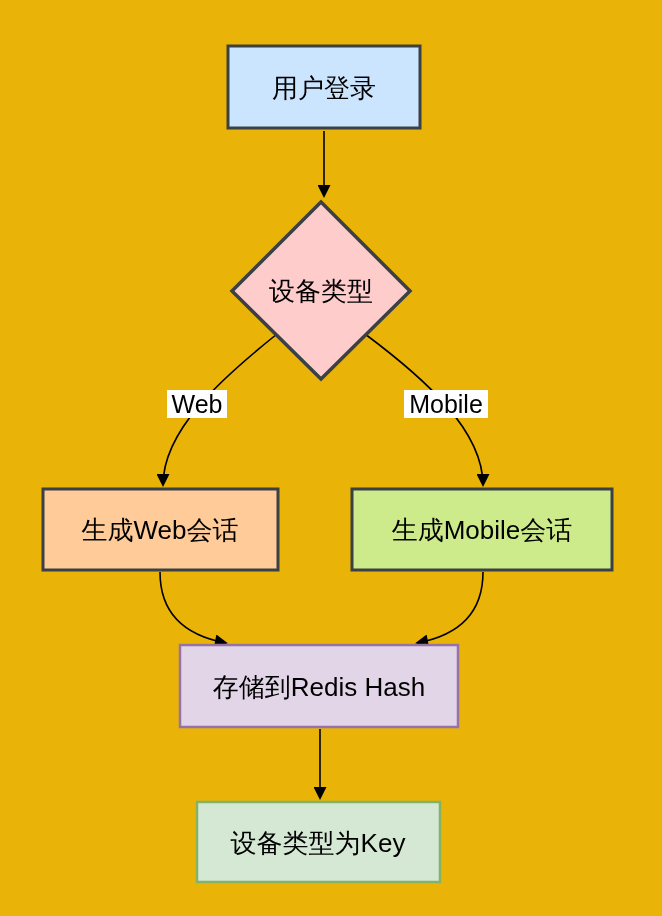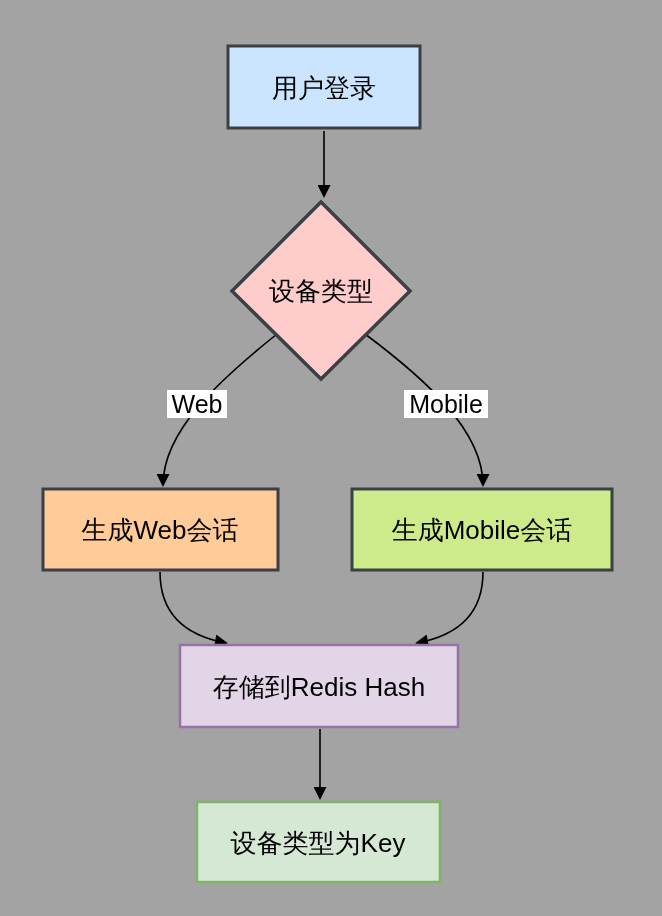--- a/index.html
+++ b/index.html
@@ -5,21 +5,21 @@
   html, body {
     margin: 0;
     padding: 0;
     background: #ffffff;
     font-family: "Liberation Sans", sans-serif;
   }
   .canvas {
     position: relative;
     width: 662px;
     height: 916px;
-    background: #a3a3a3;
+    background: #eab308;
     overflow: hidden;
   }
   svg { display: block; }
   .node-label {
     font-family: "Liberation Sans", sans-serif;
     font-size: 26px;
     fill: #000000;
   }
   .edge-label {
     font-family: "Liberation Sans", sans-serif;

